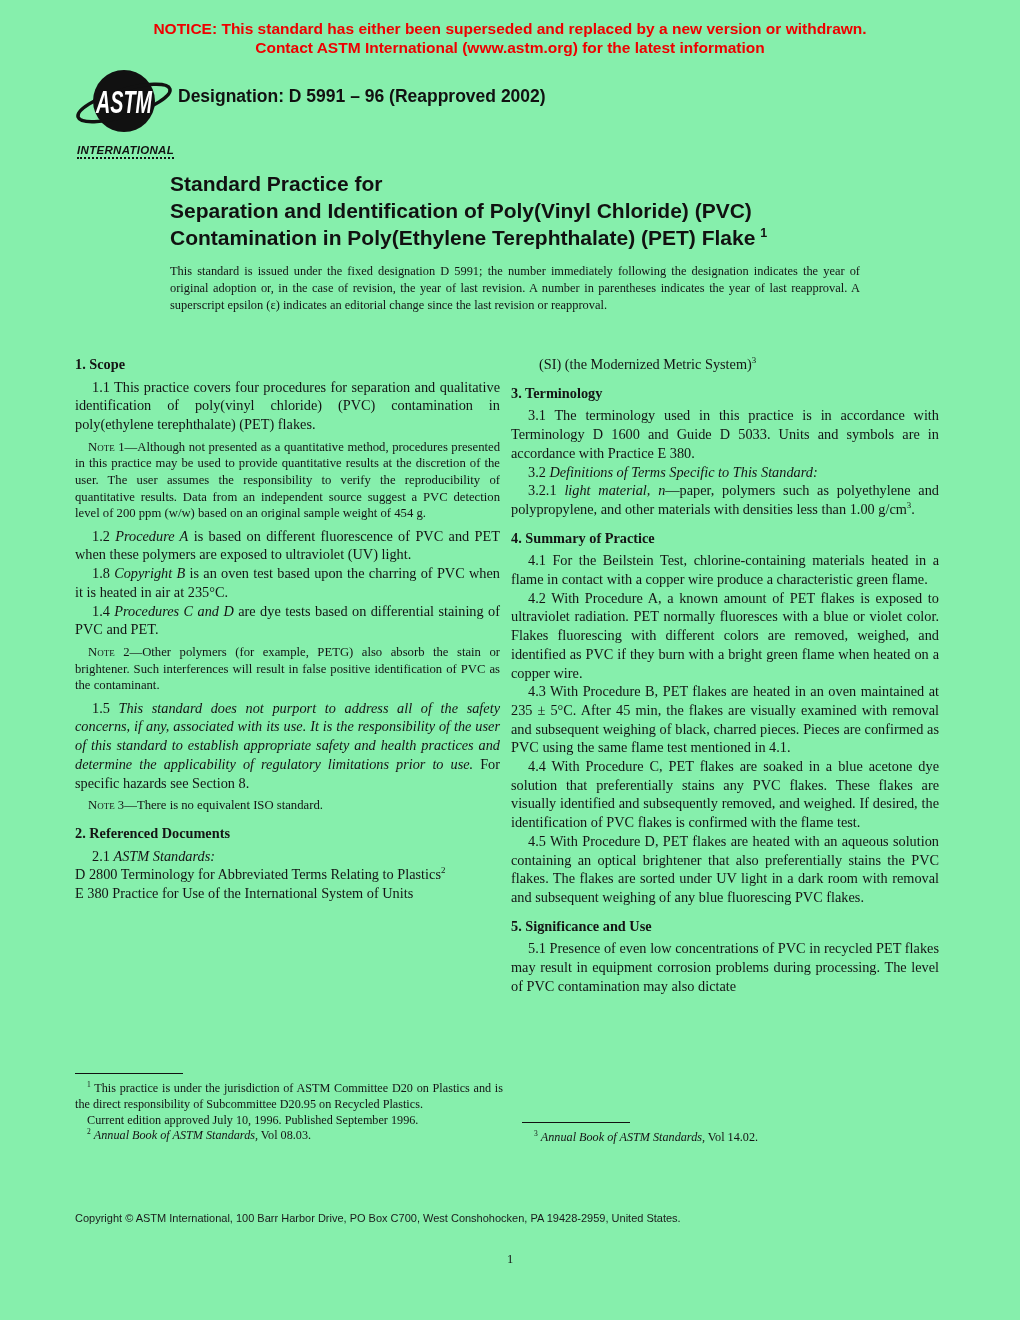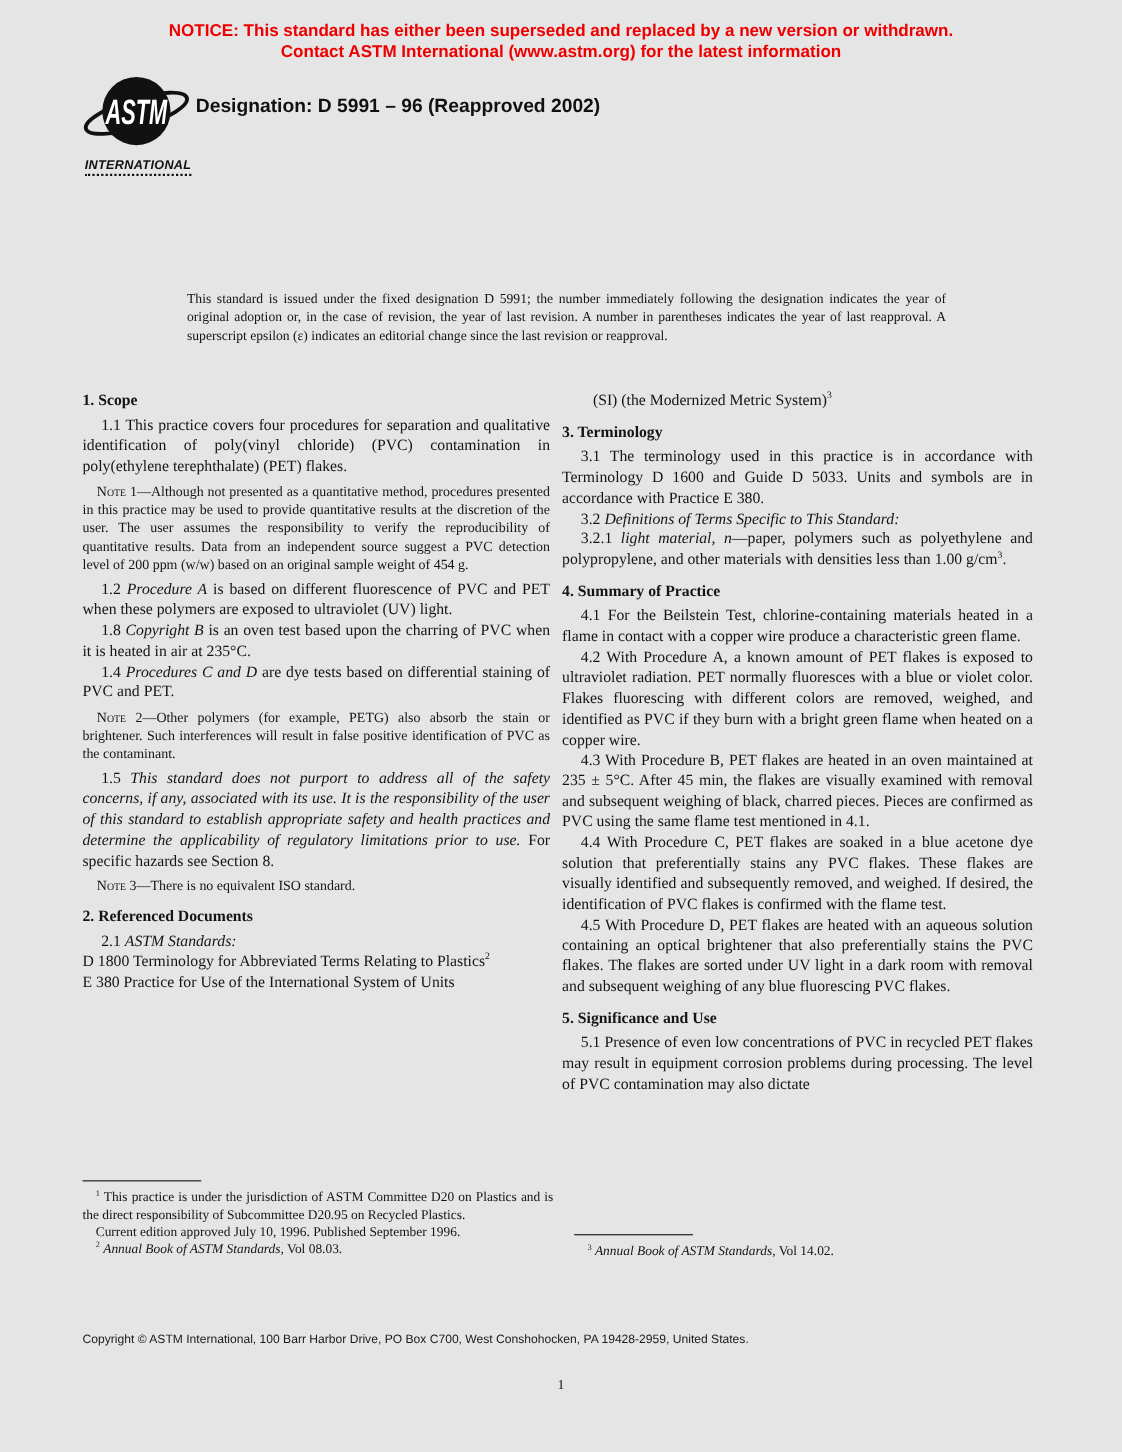--- a/index.html
+++ b/index.html
@@ -1,17 +1,17 @@
 <!DOCTYPE html>
 <html><head>
 <meta charset="utf-8">
 <style>
   html,body { margin:0; padding:0; background:#ffffff; }
   .page {
-    position:relative; width:1020px; height:1320px; background:#e5e5e5;
+    position:relative; width:1020px; height:1320px; background:#86efac;
     font-family:"Liberation Serif", serif; color:#141414; overflow:hidden;
   }
 
   
   .notice {
     position:absolute; top:20px; left:0; width:100%; text-align:center;
     font-family:"Liberation Sans", sans-serif; font-weight:bold;
     font-size:15.5px; line-height:18.5px; color:#ee0000;
   }
 
@@ -85,37 +85,42 @@
     <svg width="100" height="68" viewBox="0 0 100 68">
       <circle cx="50" cy="33" r="31" fill="#111"></circle>
       <ellipse cx="50" cy="35" rx="48" ry="13" fill="none" stroke="#111" stroke-width="3.5" transform="rotate(-17 50 35)"></ellipse>
       <text x="50" y="45" text-anchor="middle" font-family="Liberation Sans, sans-serif" font-weight="bold" font-style="italic" font-size="32" fill="#ffffff" textLength="56" lengthAdjust="spacingAndGlyphs">ASTM</text>
     </svg>
     <div class="logo-sub">INTERNATIONAL</div>
   </div>
 
   <div class="designation">Designation: D 5991 – 96 (Reapproved 2002)</div>
 
+  <div class="title-block">
+    <div>Standard Practice for</div>
+    <div>Separation and Identification of Poly(Vinyl Chloride) (PVC)</div>
+    <div><span>Contamination in Poly(Ethylene Terephthalate) (PET) Flake</span><sup>1</sup></div>
+  </div>
 
   <div class="issue">This standard is issued under the fixed designation D 5991; the number immediately following the designation indicates the year of original adoption or, in the case of revision, the year of last revision. A number in parentheses indicates the year of last reapproval. A superscript epsilon (ε) indicates an editorial change since the last revision or reapproval.</div>
 
   <div class="columns">
     <div class="col col-left" id="col-left">
         <p class="b-heading"><span>1.  Scope</span></p>
         <p class="b-para"><span>1.1  This practice covers four procedures for separation and qualitative identification of poly(vinyl chloride) (PVC) contamination in poly(ethylene terephthalate) (PET) flakes.</span></p>
         <p class="b-note"><span class="sc">Note 1—</span><span>Although not presented as a quantitative method, procedures presented in this practice may be used to provide quantitative results at the discretion of the user. The user assumes the responsibility to verify the reproducibility of quantitative results. Data from an independent source suggest a PVC detection level of 200 ppm (w/w) based on an original sample weight of 454 g.</span></p>
         <p class="b-para"><span>1.2  </span><span class="it">Procedure A</span><span>  is based on different fluorescence of PVC and PET when these polymers are exposed to ultraviolet (UV) light.</span></p>
         <p class="b-para"><span>1.8  </span><span class="it">Copyright B</span><span>  is an oven test based upon the charring of PVC when it is heated in air at 235°C.</span></p>
         <p class="b-para"><span>1.4  </span><span class="it">Procedures C and D</span><span>  are dye tests based on differential staining of PVC and PET.</span></p>
         <p class="b-note"><span class="sc">Note 2—</span><span>Other polymers (for example, PETG) also absorb the stain or brightener. Such interferences will result in false positive identification of PVC as the contaminant.</span></p>
         <p class="b-para"><span>1.5  </span><span class="it">This standard does not purport to address all of the safety concerns, if any, associated with its use. It is the responsibility of the user of this standard to establish appropriate safety and health practices and determine the applicability of regulatory limitations prior to use.</span><span> For specific hazards see Section 8.</span></p>
         <p class="b-note"><span class="sc">Note 3—</span><span>There is no equivalent ISO standard.</span></p>
         <p class="b-heading"><span>2.  Referenced Documents</span></p>
         <p class="b-para"><span>2.1  </span><span class="it">ASTM Standards:</span></p>
-        <p class="b-ref"><span>D 1800  Terminology for Abbreviated Terms Relating to Plastics</span><sup>2</sup></p>
+        <p class="b-ref"><span>D 2800  Terminology for Abbreviated Terms Relating to Plastics</span><sup>2</sup></p>
         <p class="b-ref"><span>E 380  Practice for Use of the International System of Units</span></p>
       </div>
     <div class="col col-right" id="col-right">
         <p class="b-cont"><span>(SI) (the Modernized Metric System)</span><sup>3</sup></p>
         <p class="b-heading"><span>3.  Terminology</span></p>
         <p class="b-para"><span>3.1  The terminology used in this practice is in accordance with Terminology D 1600 and Guide D 5033. Units and symbols are in accordance with Practice E 380.</span></p>
         <p class="b-para"><span>3.2  </span><span class="it">Definitions of Terms Specific to This Standard:</span></p>
         <p class="b-para"><span>3.2.1  </span><span class="it">light material, n</span><span>—paper, polymers such as polyethylene and polypropylene, and other materials with densities less than 1.00 g/cm</span><sup>3</sup><span>.</span></p>
         <p class="b-heading"><span>4.  Summary of Practice</span></p>
         <p class="b-para"><span>4.1  For the Beilstein Test, chlorine-containing materials heated in a flame in contact with a copper wire produce a characteristic green flame.</span></p>

